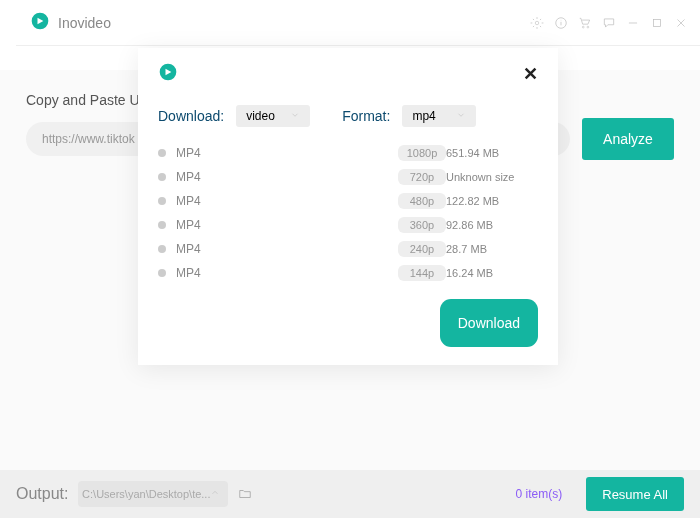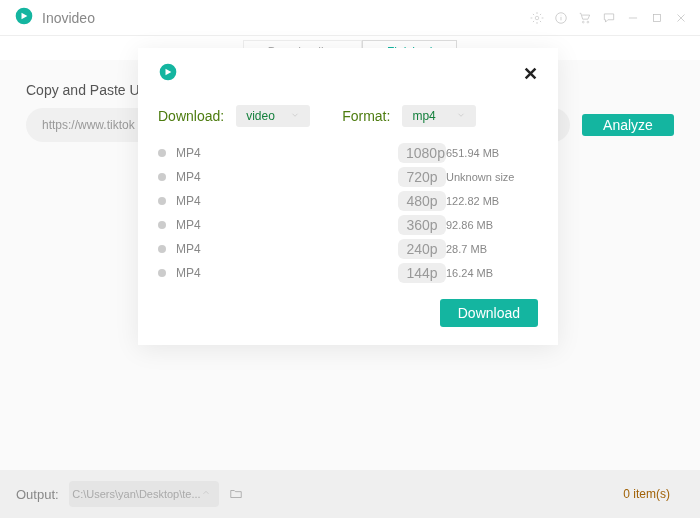--- a/index.html
+++ b/index.html
@@ -9,26 +9,27 @@
   width: 700px;
   height: 518px;
   overflow: hidden;
   position: relative;
   color: #333;
   font-size: 13px;
 }
 
 
 .titlebar {
-  height: 36px;
+  height: 46px;
   display: flex;
   align-items: center;
   justify-content: space-between;
   padding: 0 12px 0 14px;
   border-bottom: 1px solid #eee;
+  margin-left: 16px;
 }
 .titlebar-left { display: flex; align-items: center; gap: 8px; }
 .app-title { color: #888; font-size: 14px; }
 .titlebar-right { display: flex; align-items: center; gap: 10px; color: #bbb; }
 .tb-icon { width: 14px; height: 14px; display:flex; align-items:center; justify-content:center; cursor:pointer; }
 .tb-icon svg { stroke: #bbb; fill: none; }
 .tb-x svg { stroke-width:1.2; }
 
 
 .logo-svg { width: 20px; height: 20px; }
@@ -65,56 +66,56 @@
   height:34px;
   border-radius:17px;
   border:none;
   background:#f0f0f0;
   padding:0 16px;
   font-size:12px;
   color:#999;
 }
 .analyze-btn {
   width:92px;
-  height:22px;
+  height:42px;
   background:#14b5a0;
   color:#fff;
   border:none;
   border-radius:3px;
   font-size:14px;
   cursor:pointer;
 }
 
 
 .footer {
   position:absolute;
   bottom:0; left:0; right:0;
   height:48px;
   background:#efefef;
   display:flex;
   align-items:center;
   padding:0 16px;
   gap:10px;
 }
-.out-label { color:#888; font-size:13px; }
+.out-label { color:#888; font-size:16px; }
 .out-path {
   width:150px;
   height:26px;
   background:#e5e5e5;
   border-radius:4px;
   display:flex;
   align-items:center;
   justify-content:flex-end;
   padding:0 8px;
   color:#aaa;
   font-size:11px;
 }
 .folder-icon svg { width:14px; height:14px; stroke:#999; fill:none; }
 .spacer { flex:1; }
-.items-count { color:#a16207; font-size:12px; margin-right:14px; }
+.items-count { color:#8b5cf6; font-size:12px; margin-right:14px; }
 .foot-btn {
   height:34px;
   padding:0 16px;
   background:#14b5a0;
   border:none;
   border-radius:3px;
   color:#fff;
   font-size:13px;
   cursor:pointer;
 }
@@ -136,30 +137,30 @@
   margin-bottom:20px;
 }
 .modal-close { font-size:18px; font-weight:bold; cursor:pointer; color:#222; }
 
 .selector-row {
   display:flex;
   align-items:center;
   gap:12px;
   margin-bottom:14px;
 }
-.sel-label { color:#4d7c0f; font-size:14px; }
+.sel-label { color:#0c4a6e; font-size:14px; }
 .sel-box {
   display:flex;
   align-items:center;
   justify-content:space-between;
   background:#ededed;
   border-radius:3px;
   padding:4px 10px;
   width:74px;
-  color:#15803d;
+  color:#000000;
   font-size:12px;
   cursor:pointer;
 }
 .sel-caret svg { width:10px; height:10px; stroke:#aaa; fill:none; }
 
 .format-list { }
 .fmt-row {
   display:flex;
   align-items:center;
   padding:4px 0;
@@ -168,21 +169,21 @@
 .dot {
   width:8px; height:8px; border-radius:50%;
   background:#ccc;
   margin-right:10px;
 }
 .fmt-name { color:#888; font-size:12px; }
 .fmt-spacer { flex:1; }
 .res-pill {
   background:#eee;
   color:#999;
-  font-size:14px;
+  font-size:11px;
   padding:2px 8px;
   border-radius:6px;
   width:48px;
   text-align:center;
 }
 .fmt-size {
   width:92px;
   text-align:left;
   color:#888;
   font-size:11px;
@@ -190,22 +191,22 @@
 
 .download-row {
   display:flex;
   justify-content:flex-end;
   margin-top:14px;
 }
 .download-btn {
   background:#14b5a0;
   color:#fff;
   border:none;
-  border-radius:3px;
-  padding:6px 18px;
+  border-radius:11px;
+  padding:16px 18px;
   font-size:14px;
   cursor:pointer;
 }
 </style>
 </head>
 <body>
 
 <div class="titlebar">
   <div class="titlebar-left">
     <span>
@@ -282,20 +283,21 @@
           <polyline points="6 14 12 8 18 14"></polyline>
         </svg></span>
   </div>
   <span class="tb-icon folder-icon">
       <svg viewBox="0 0 24 24">
         <path d="M3 6h6l2 2h10v10H3z" stroke-width="1.2"></path>
       </svg>
     </span>
   <div class="spacer"></div>
   <span class="items-count">0 item(s)</span>
+  <button class="foot-btn">Resume All</button>
 </div>
 
 <div class="modal">
   <div class="modal-logo-row">
     <span>
       <svg class="logo-svg" viewBox="0 0 24 24">
           <circle cx="12" cy="12" r="10" fill="#14b5a0"></circle>
           <path d="M9 8 L16 12 L9 16 Z" fill="#fff"></path>
         </svg>
     </span>

